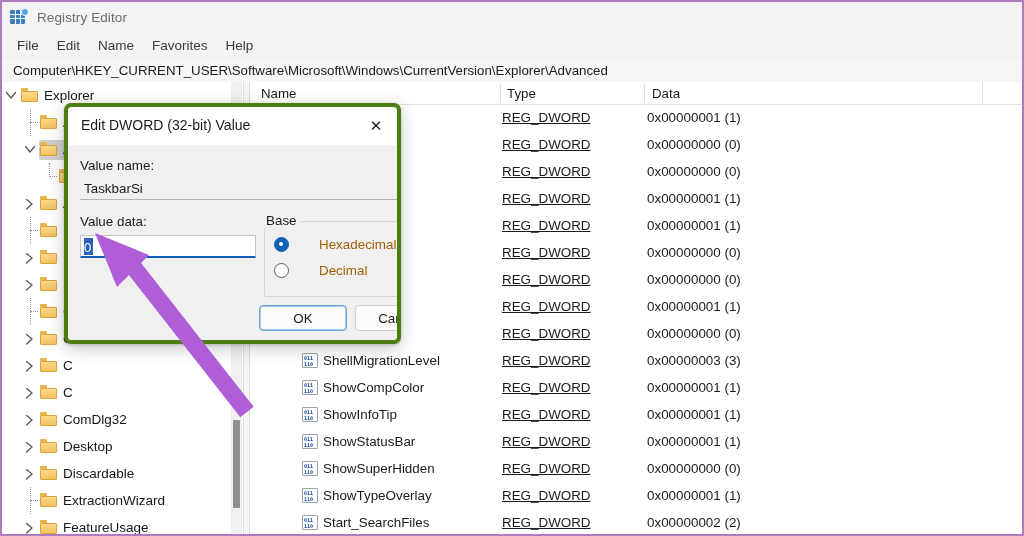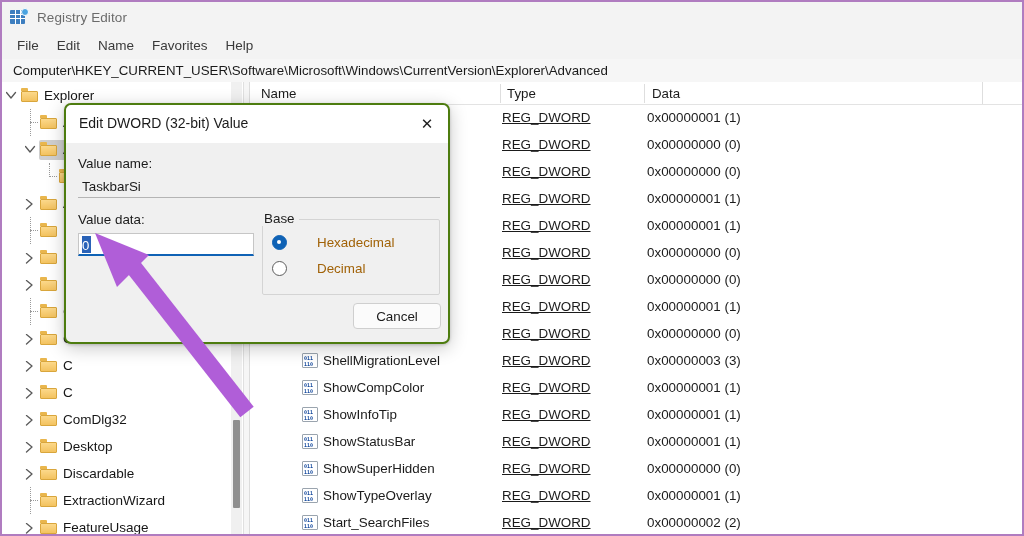--- a/index.html
+++ b/index.html
@@ -311,23 +311,23 @@
     position: absolute;
     left: 731px; top: 0;
     width: 1px; height: 22px;
     background: #dedede;
   }
 
   
   #dialog {
     position: absolute;
     left: 62px; top: 101px;
-    width: 386px; height: 241px;
+    width: 337px; height: 241px;
     background: #f0f0f0;
-    border: 2px solid #4d7c0f;
+    border: 4px solid #4d7c0f;
     border-radius: 7px;
     box-shadow: 0 4px 18px rgba(0,0,0,0.22), 0 1px 3px rgba(0,0,0,0.18);
     box-sizing: border-box;
     overflow: hidden;
   }
   #dialog-titlebar {
     position: absolute;
     left: 0; top: 0;
     width: 100%; height: 38px;
     background: #ffffff;
@@ -976,20 +976,21 @@
 
     <div class="radio-row" id="radio-hex">
       <span class="radio-mark checked"></span>
       <span>Hexadecimal</span>
     </div>
     <div class="radio-row" id="radio-dec">
       <span class="radio-mark"></span>
       <span>Decimal</span>
     </div>
 
+    <div class="dlg-btn" id="btn-ok">OK</div>
     <div class="dlg-btn" id="btn-cancel">Cancel</div>
   </div>
 
   <svg id="arrow-annotation" viewBox="0 0 230 215" width="230" height="215">
     <g id="arrow-group">
       <path id="arrow-shaft" d="M 37 28 L 160 185" stroke="#b05ed8" stroke-width="17" stroke-linecap="butt" fill="none"></path>
       <path id="arrow-head" d="M 8 6 L 62 28 L 30 60 Z" fill="#b05ed8"></path>
     </g>
   </svg>
 

